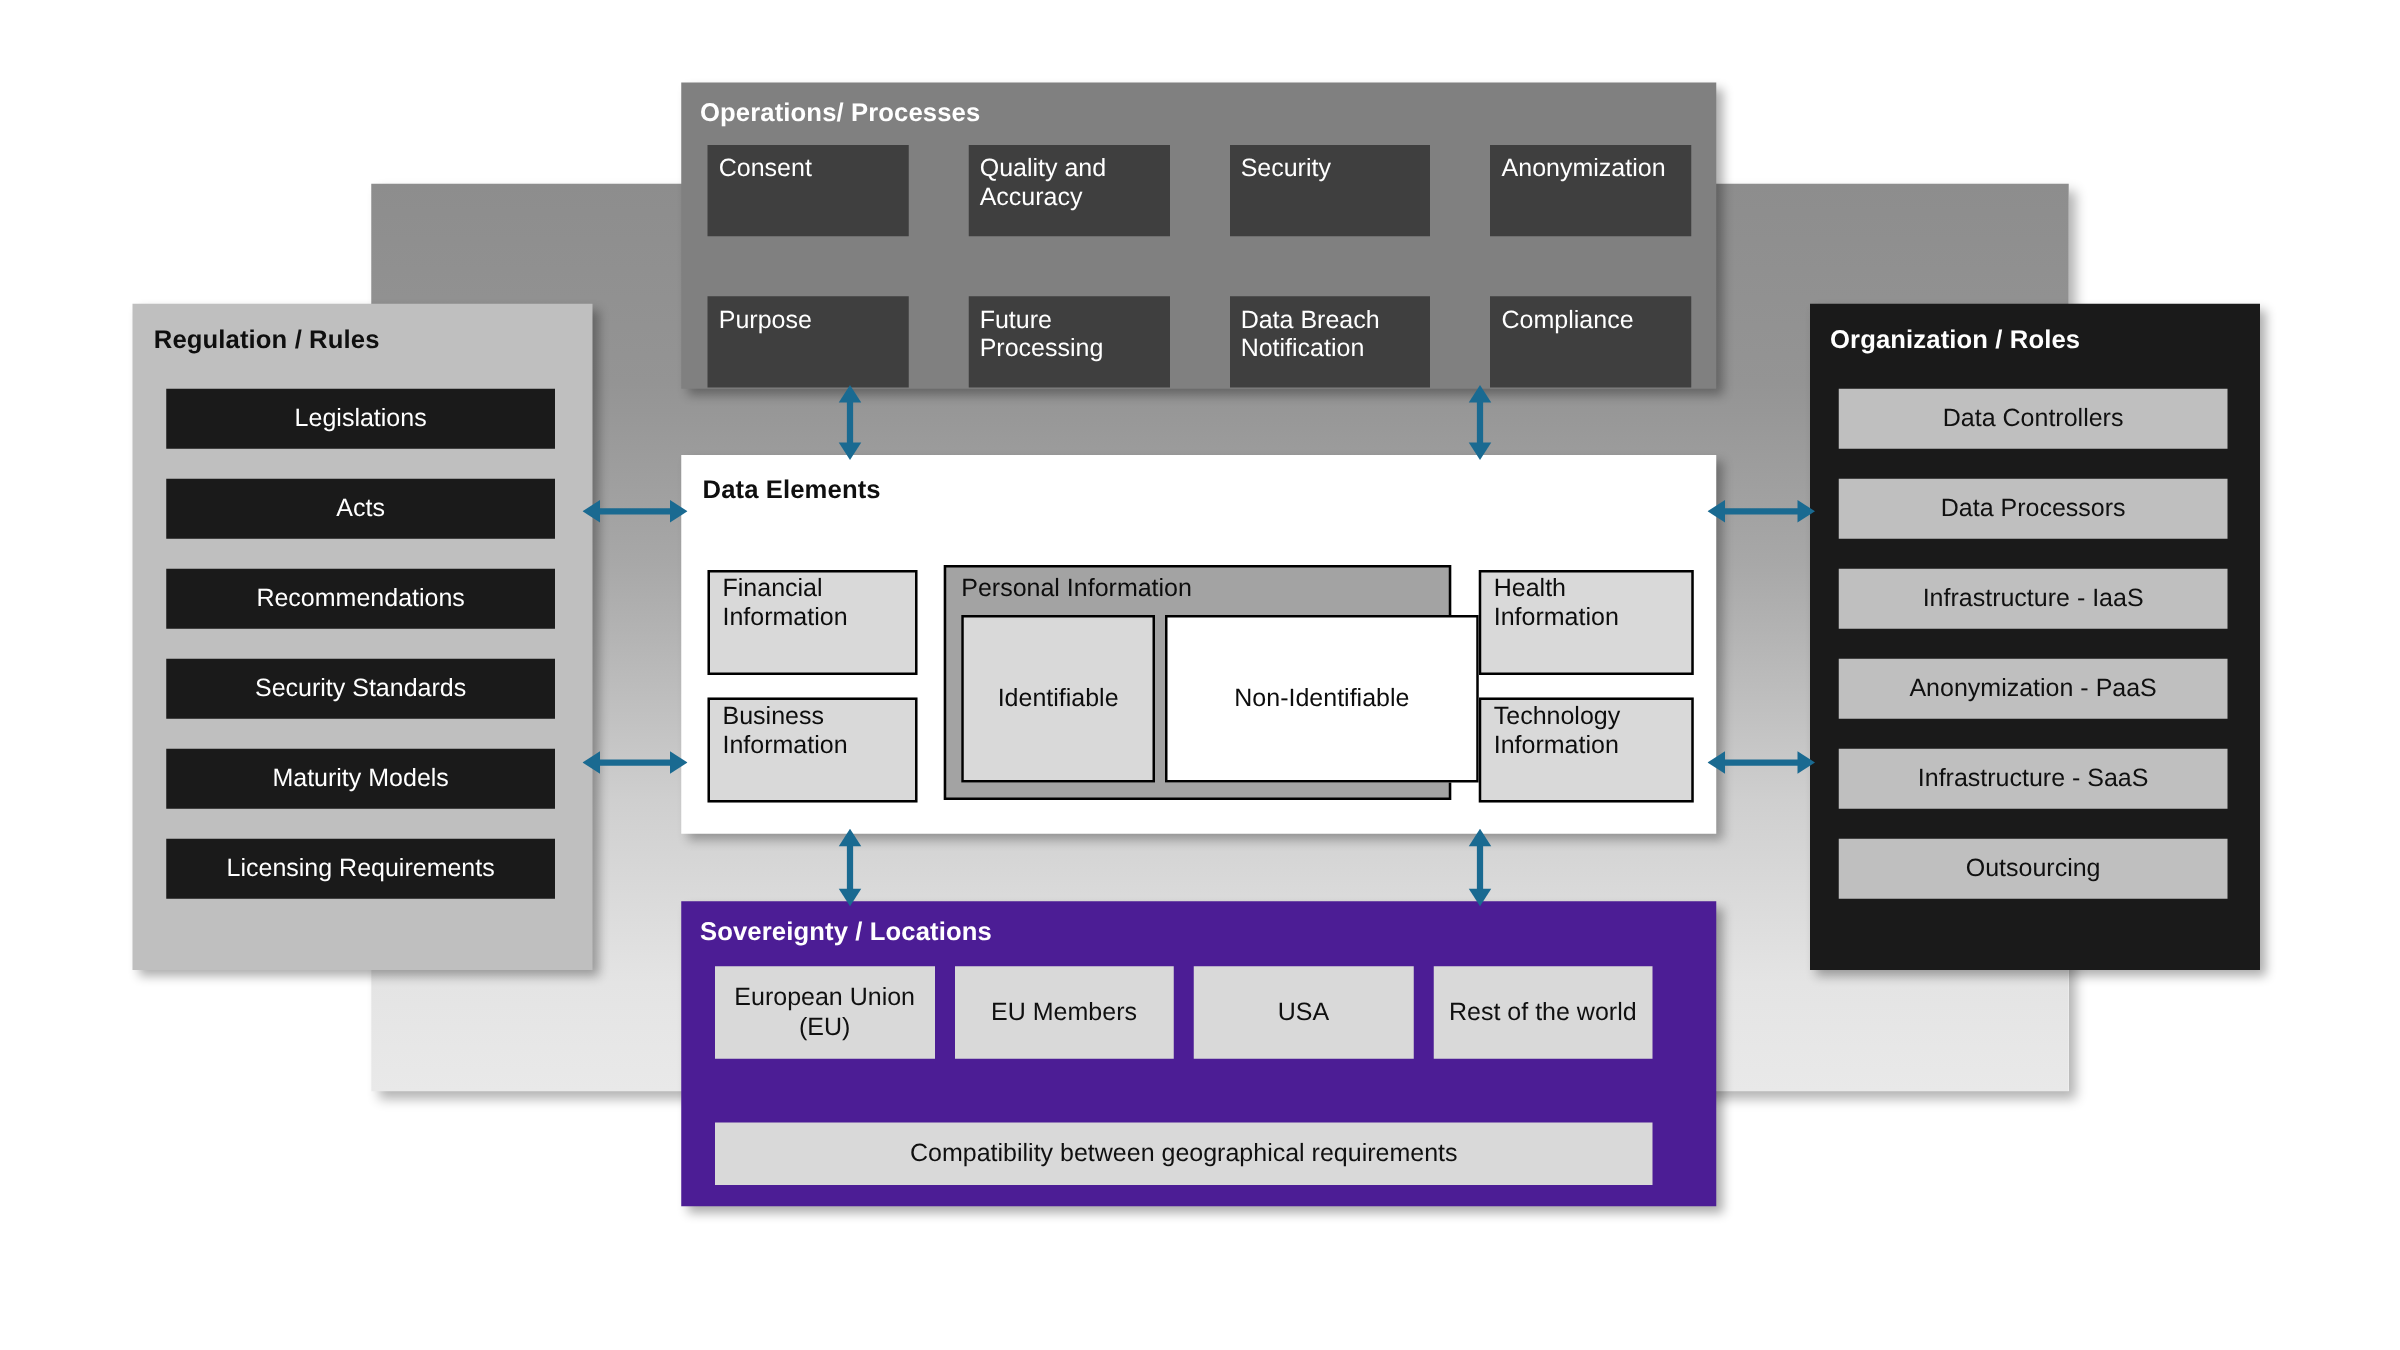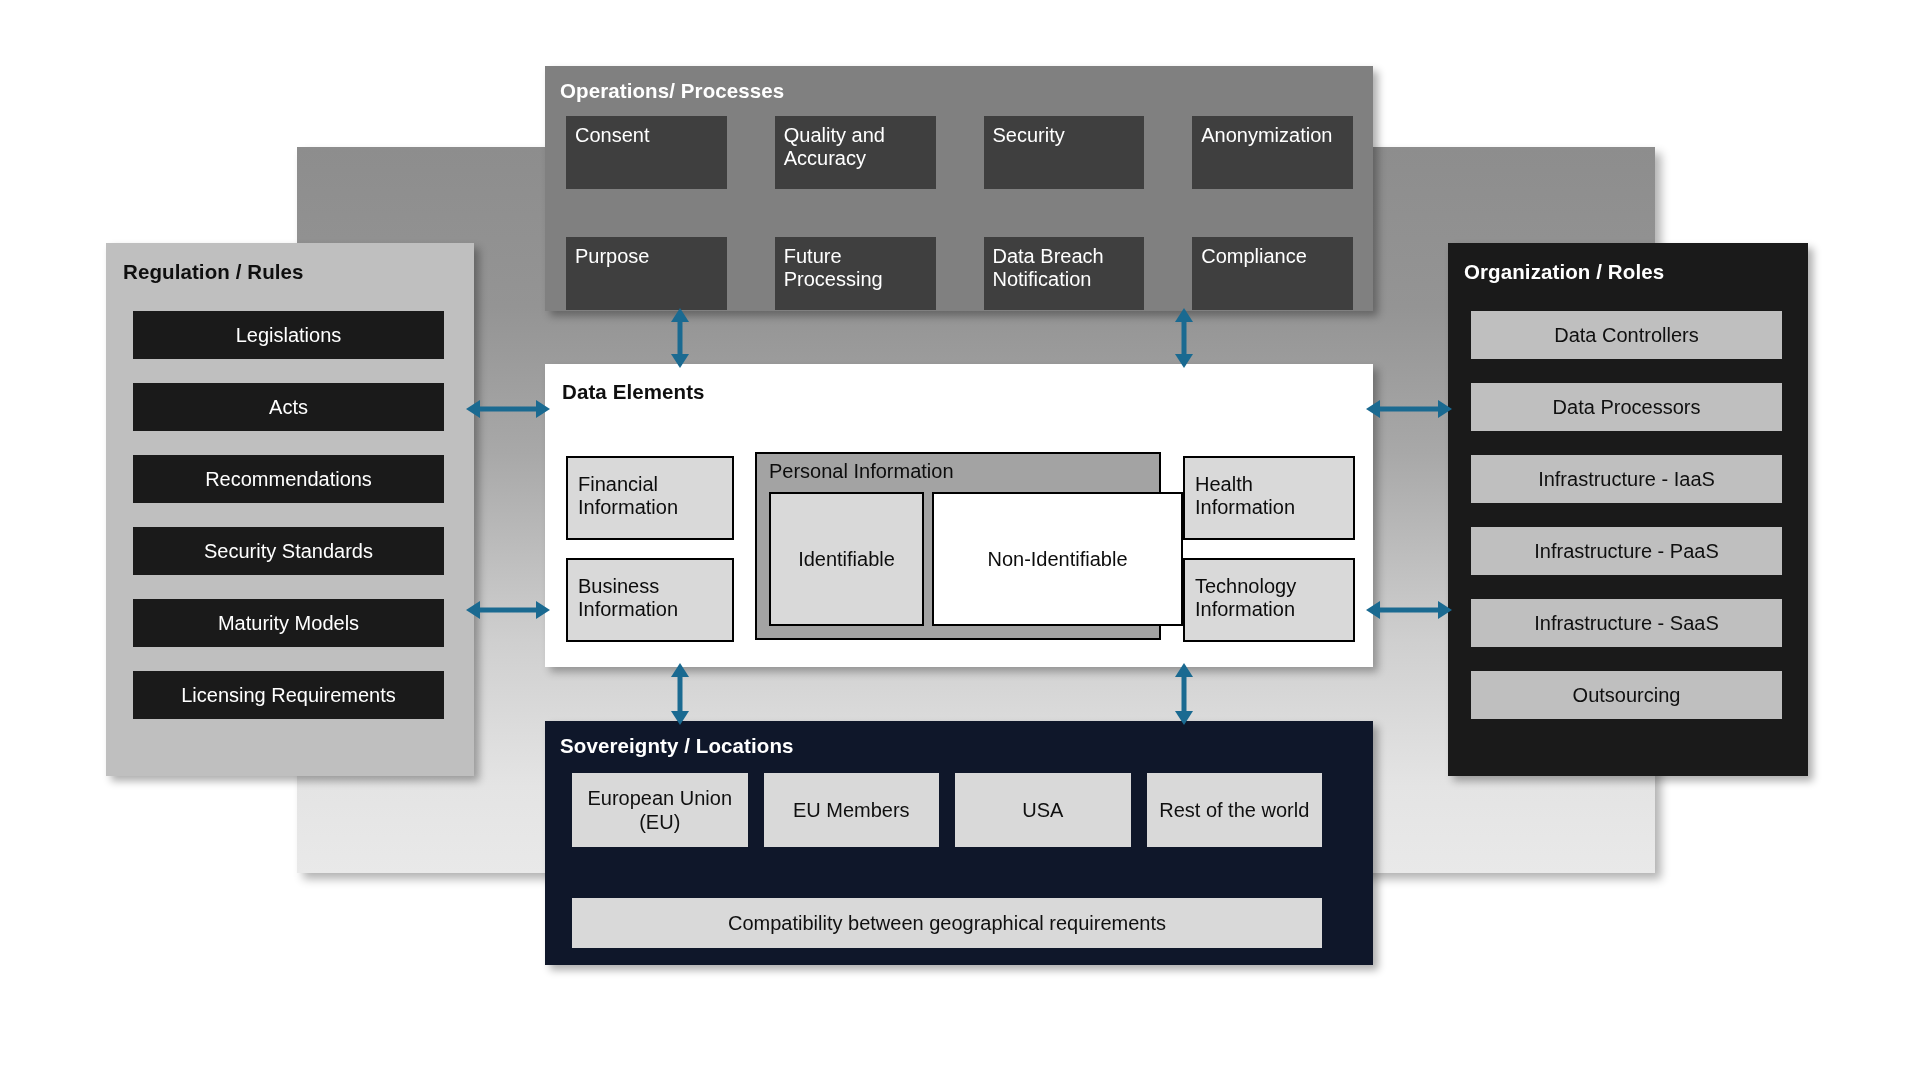--- a/index.html
+++ b/index.html
@@ -51,21 +51,21 @@
     position:absolute;left:21px;top:50px;width:787px;
     display:grid;grid-template-columns:repeat(4,1fr);
     column-gap:20px;row-gap:17px;gap:48px;
   }
   .ops-item{
     height:73px;background:#3f3f3f;color:#ffffff;font-size:20px;
     padding:8px 9px 0 9px;box-sizing:border-box;line-height:1.17;
   }
 
   
-  #sovereignty{left:545px;top:721px;width:828px;height:244px;background:#0f172a;}
+  #sovereignty{left:545px;top:721px;width:828px;height:244px;background:#4c1d95;}
   #sovereignty .panel-title{left:15px;top:13px;color:#ffffff;}
   .sov-grid{
     position:absolute;left:27px;top:52px;width:750px;
     display:grid;grid-template-columns:repeat(4,1fr);column-gap:16px;
   }
   .sov-item{
     height:74px;background:#d9d9d9;color:#101010;font-size:20px;
     display:flex;align-items:center;justify-content:center;text-align:center;
     line-height:1.2;box-sizing:border-box;
   }
@@ -77,21 +77,21 @@
 
   
   #dataelements{
     left:545px;top:364px;width:828px;height:303px;background:#ffffff;
     box-shadow:5px 5px 8px rgba(0,0,0,.30);
   }
   #dataelements .panel-title{left:17px;top:16px;color:#0f0f0f;}
   .de-col{position:absolute;}
   .de-box{
     background:#d9d9d9;border:2.5px solid #000000;color:#0d0d0d;font-size:20px;
-    padding:15px 10px 0 10px;box-sizing:border-box;line-height:1.17;
+    padding:2px 10px 0 10px;box-sizing:border-box;line-height:1.17;
   }
   .de-left{left:21px;top:92px;width:168px;}
   .de-right{left:638px;top:92px;width:172px;}
   .de-box.tall{height:84px;}
   .de-gap{height:18px;}
   .pi-outer{
     position:absolute;left:210px;top:88px;width:406px;height:188px;
     background:#a3a3a3;border:2.5px solid #000000;box-sizing:border-box;
   }
   .pi-label{position:absolute;left:12px;top:6px;font-size:20px;color:#0d0d0d;}
@@ -138,21 +138,21 @@
       <div class="reg-item">Licensing Requirements</div>
     </div>
   </div>
 
   <div class="panel" id="organization">
     <div class="panel-title">Organization / Roles</div>
     <div class="org-list">
       <div class="org-item">Data Controllers</div>
       <div class="org-item">Data Processors</div>
       <div class="org-item">Infrastructure - IaaS</div>
-      <div class="org-item">Infrastructure - PaaS</div>
+      <div class="org-item">Anonymization - PaaS</div>
       <div class="org-item">Infrastructure - SaaS</div>
       <div class="org-item">Outsourcing</div>
     </div>
   </div>
 
   <div class="panel" id="dataelements">
     <div class="panel-title">Data Elements</div>
 
     <div class="de-col de-left">
       <div class="de-box tall">Financial Information</div>

